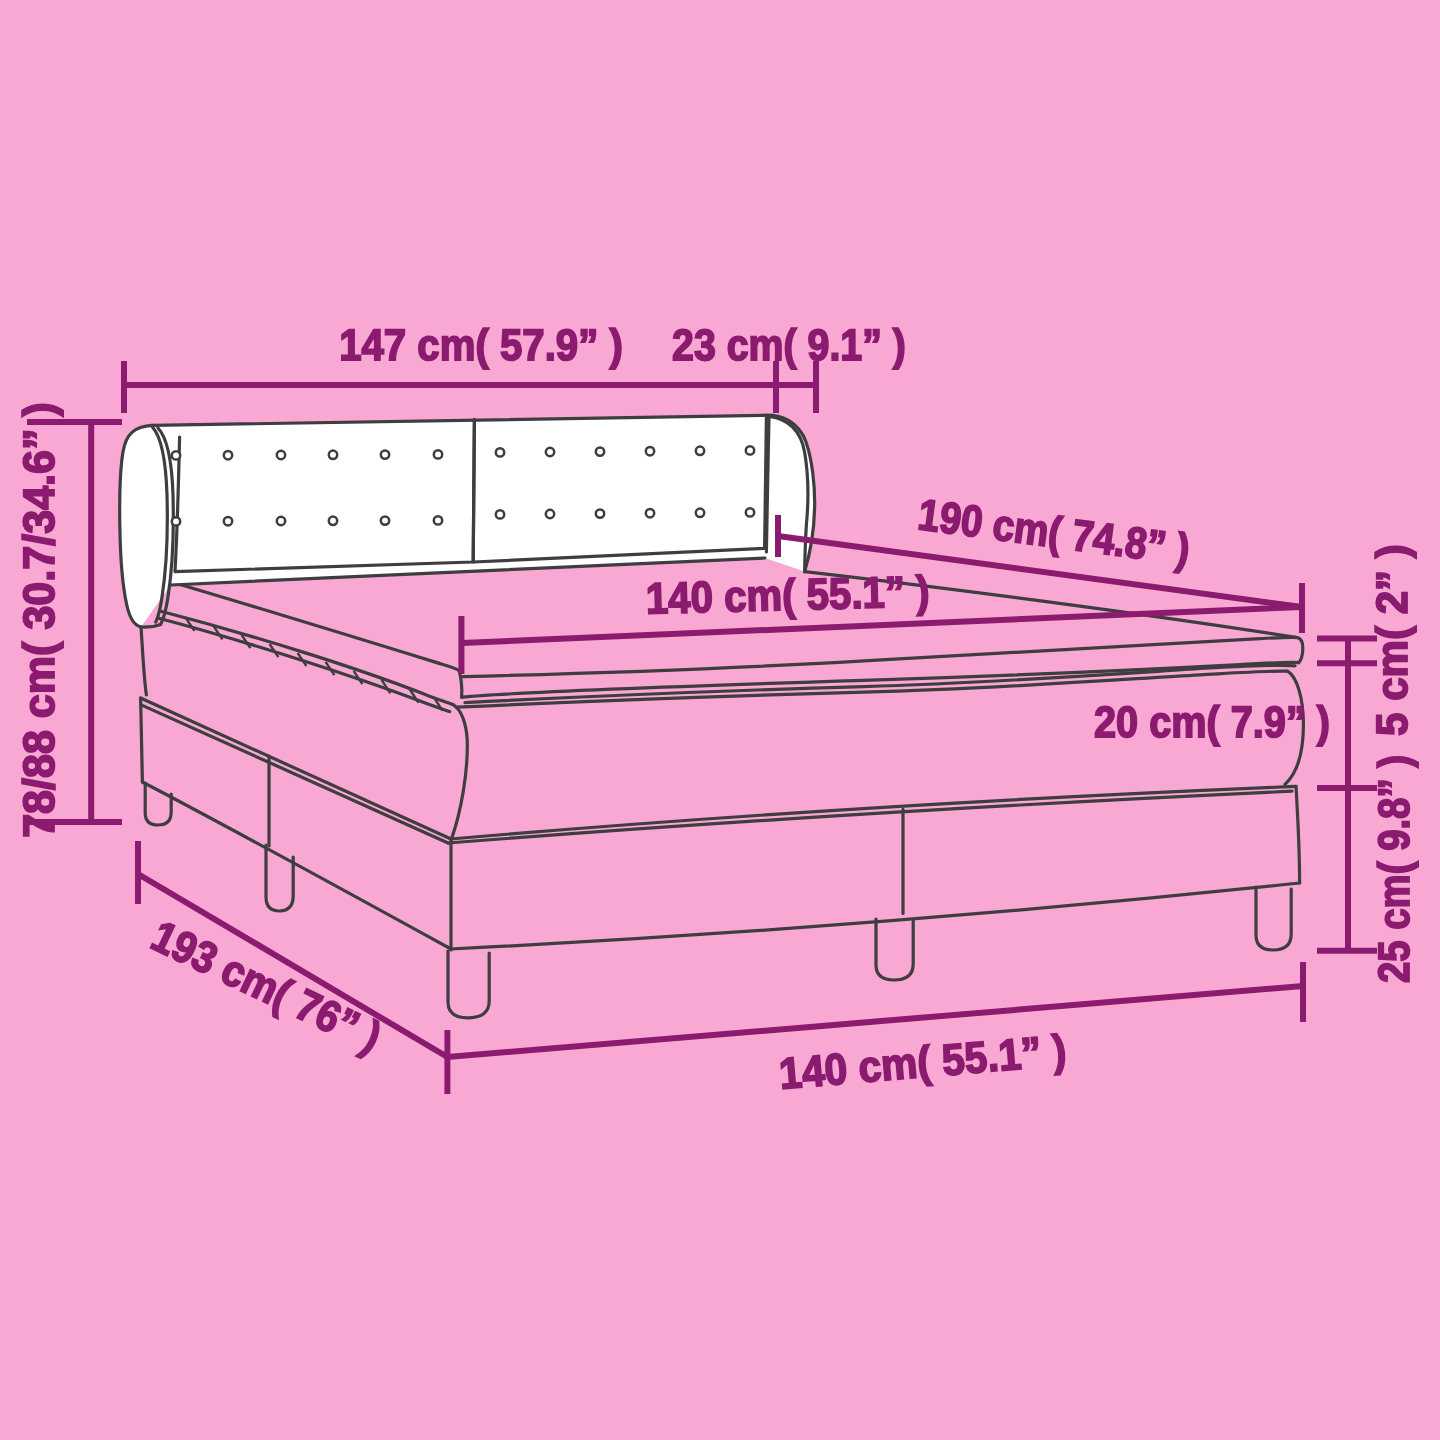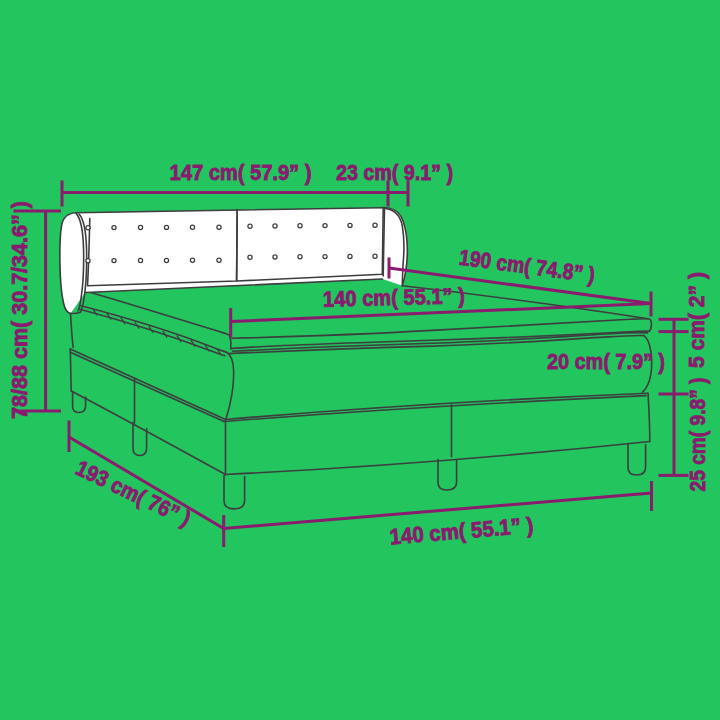--- a/index.html
+++ b/index.html
@@ -1,16 +1,16 @@
 <!DOCTYPE html>
 <html><head>
 <meta charset="utf-8">
 <style>
   html,body{margin:0;padding:0;background:#ffffff;}
-  #page{width:720px;height:720px;position:relative;background:#22c55e;overflow:hidden;}
+  #page{width:720px;height:720px;position:relative;background:#f9a8d4;overflow:hidden;}
   svg{position:absolute;top:0;left:0;}
   text{font-family:"Liberation Sans",sans-serif;font-weight:bold;fill:#8b1b6f;stroke:#8b1b6f;stroke-width:0.9;}
 </style>
 </head>
 <body>
 <div id="page">
 <svg width="720" height="720" viewBox="0 0 720 720">
 
   <g stroke="#3e3d40" stroke-width="1.6" fill="none" stroke-linecap="round" stroke-linejoin="round">
 

